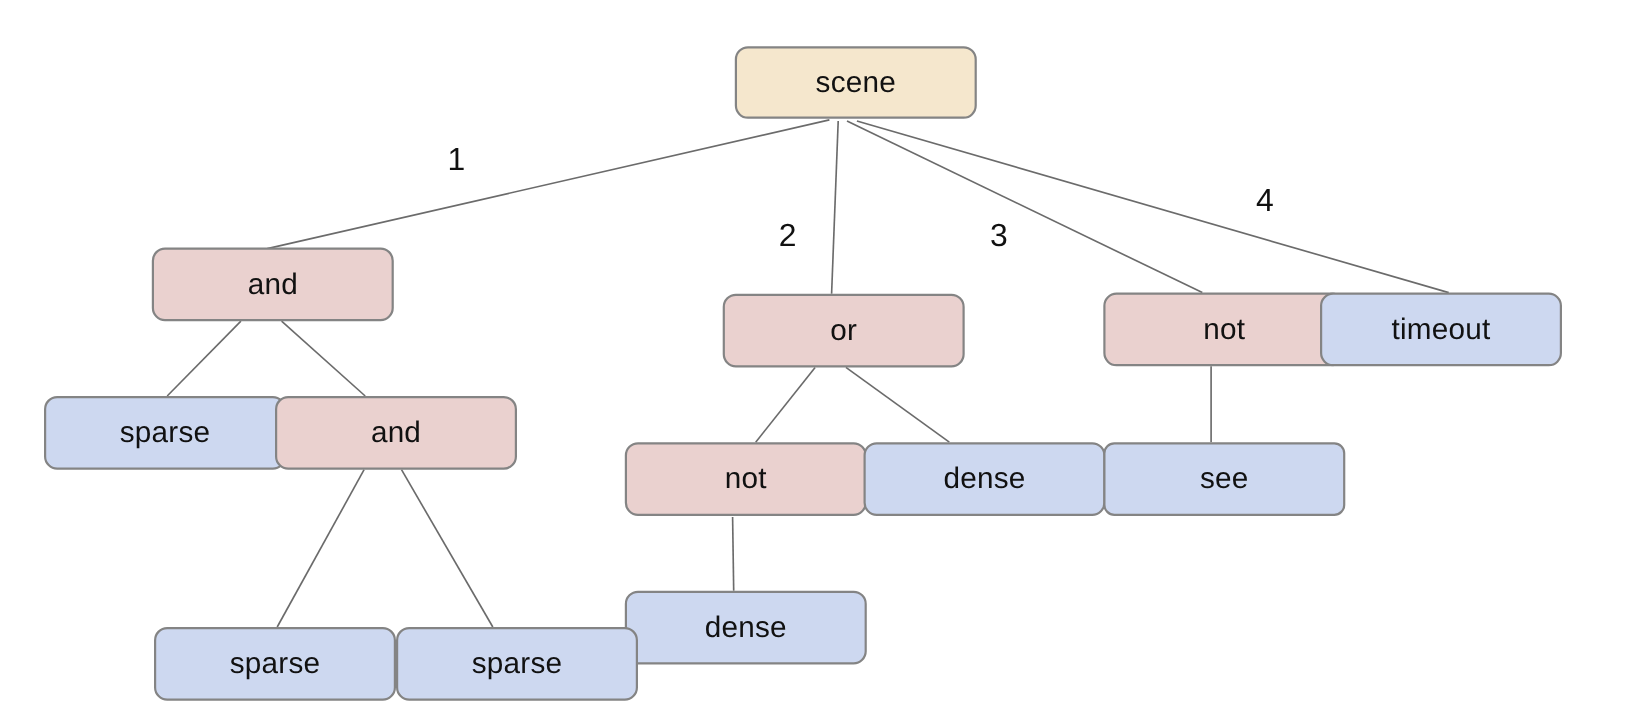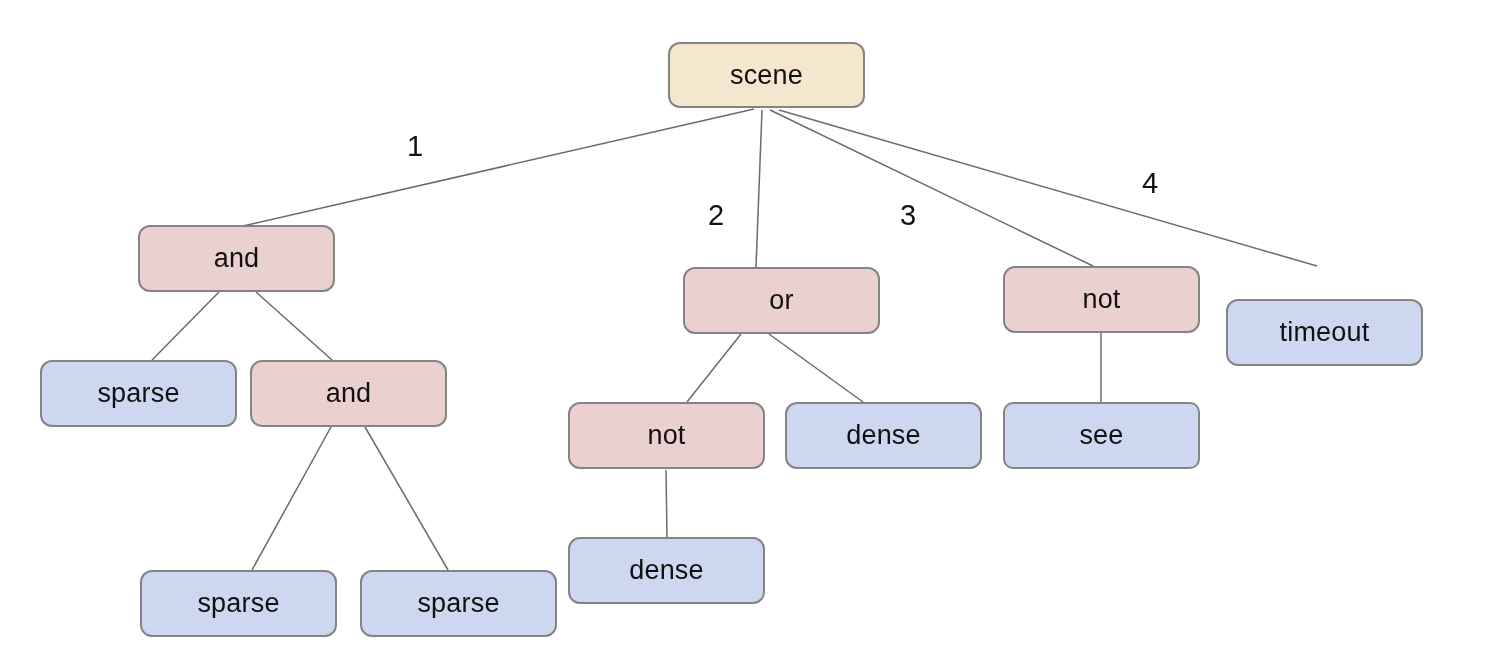--- a/index.html
+++ b/index.html
@@ -18,44 +18,44 @@
   .edges-svg {
     position: absolute;
     left: 0;
     top: 0;
     width: 1495px;
     height: 662px;
     pointer-events: none;
   }
   .node {
     position: absolute;
-    width: 197px;
+    width: 220px;
     height: 67px;
     border: 2px solid #848484;
     border-radius: 12px;
     box-sizing: border-box;
     display: flex;
     align-items: center;
     justify-content: center;
     font-size: 27px;
     color: #111111;
     letter-spacing: 0.2px;
   }
   .edge-label {
     position: absolute;
     transform: translate(-50%, -50%);
     font-size: 29px;
     color: #111111;
   }
   
   #n-scene    { left: 668px;  top: 42px;  height: 66px; }
   #n-and-1    { left: 138px;  top: 225px; }
-  #n-or-1     { left: 683px;  top: 267px; }
+  #n-or-1     { left: 657px;  top: 267px; }
   #n-not-1    { left: 1003px; top: 266px; }
-  #n-timeout  { left: 1226px; top: 266px; margin-top: 33px; }
+  #n-timeout  { left: 1200px; top: 266px; }
   #n-sparse-1 { left: 40px;   top: 360px; }
   #n-and-2    { left: 250px;  top: 360px; }
   #n-not-2    { left: 568px;  top: 402px; }
   #n-dense-1  { left: 785px;  top: 402px; }
   #n-see      { left: 1003px; top: 402px; }
   #n-dense-2  { left: 568px;  top: 537px; }
   #n-sparse-2 { left: 140px;  top: 570px; }
   #n-sparse-3 { left: 360px;  top: 570px; }
   
   #el-1 { left: 415px;  top: 146px; }

